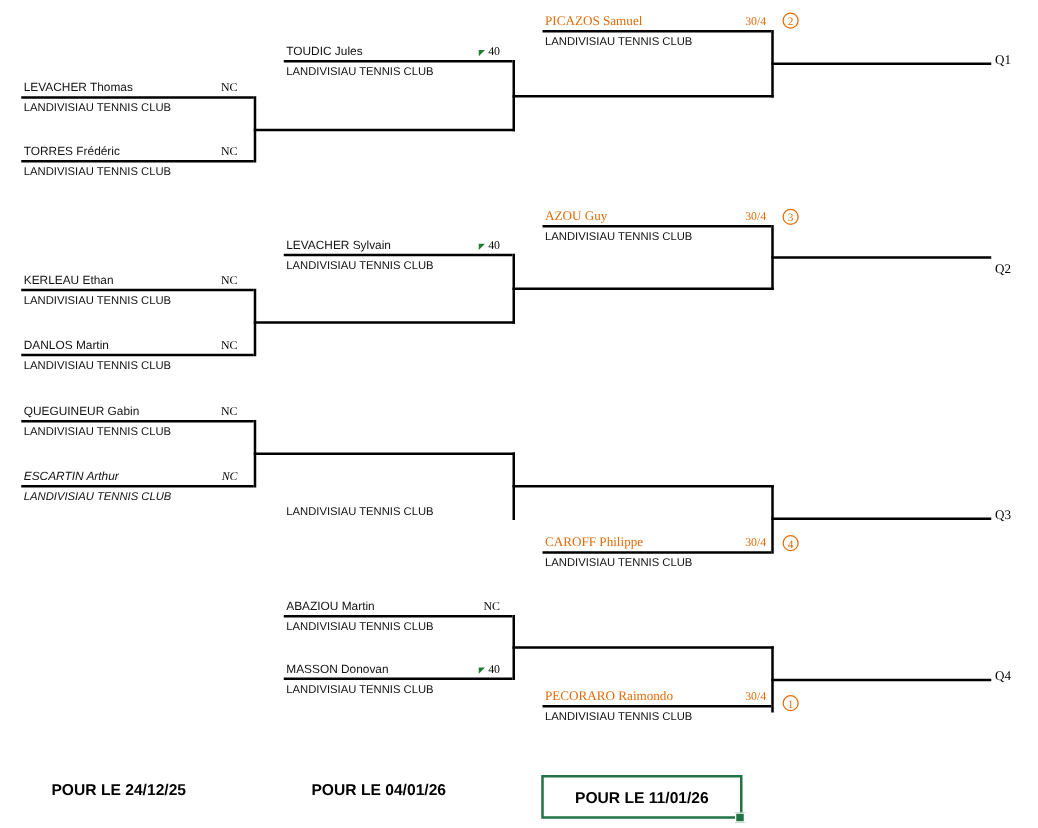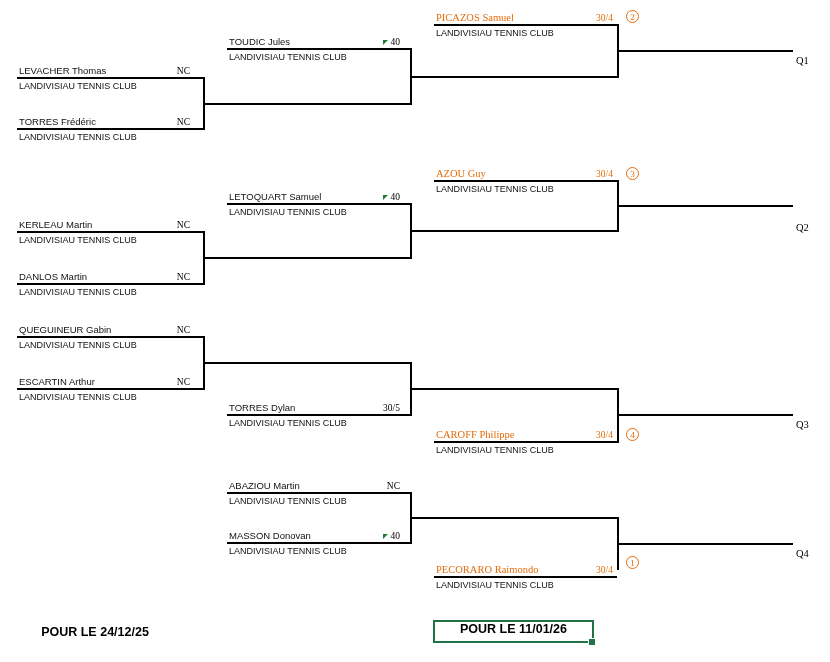--- a/index.html
+++ b/index.html
@@ -19,32 +19,32 @@
   .orange .pname { font-family:"Liberation Serif",serif; font-size:10.5px; color:#E36C0A; }
   .orange .rating { color:#E36C0A; }
 
   .flag { width:0; height:0; border-top:5px solid #1E7D32; border-right:5px solid transparent;
           display:inline-block; }
 
   .hline, .vline { position:absolute; background:#000; }
   .hline { height:2px; }
   .vline { width:2px; }
 
-  .qlabel { position:absolute; font-family:"Liberation Serif",serif; font-size:10.5px; color:#000;margin-top:12px; }
+  .qlabel { position:absolute; font-family:"Liberation Serif",serif; font-size:10.5px; color:#000; }
 
   .seed { position:absolute; width:13px; height:13px; box-sizing:border-box;
           border:1px solid #E36C0A; border-radius:50%; color:#E36C0A;
           font-family:"Liberation Serif",serif; font-size:9px;
           display:flex; align-items:center; justify-content:center; }
 
   .footer-label { position:absolute; width:160px; text-align:center;
                   font-weight:bold; font-size:12.5px; color:#000; }
-  .sel-box { position:absolute; left:433px; top:620px; width:161px; height:23px;
+  .sel-box { position:absolute; left:433px; top:620px; width:161px; height:35px;
              box-sizing:border-box; border:2px solid #217346;
-             display:flex; justify-content:center; }
+             display:flex; align-items:center; justify-content:center; }
   .sel-box .footer-text { font-weight:bold; font-size:12.5px; color:#000; }
   .fill-handle { position:absolute; right:-4px; bottom:-5px; width:6px; height:6px;
                  background:#217346; border:1px solid #fff; }
 </style>
 </head>
 <body>
 
 <div class="page">
 
   <div class="slot c1" style="left:17px; top:65px; width:186px;">
@@ -86,37 +86,37 @@
   <div class="vline" style="left:203px; top:77px; height:53px;"></div>
   <div class="hline" style="left:203px; top:103px; width:209px;"></div>
   <div class="vline" style="left:410px; top:48px; height:57px;"></div>
   <div class="hline" style="left:410px; top:76px; width:209px;"></div>
   <div class="vline" style="left:617px; top:24px; height:54px;"></div>
   <div class="hline" style="left:617px; top:50px; width:176px;"></div>
   <div class="qlabel" style="left:796px; top:43px;">Q1</div>
 
   <div class="slot c1" style="left:17px; top:219px; width:186px;">
     <div class="nameline">
-      <span class="pname">KERLEAU Martin</span>
+      <span class="pname">KERLEAU Ethan</span>
       <span class="rating">NC</span>
     </div>
     <div class="club">LANDIVISIAU TENNIS CLUB</div>
   </div>
 
   <div class="slot c1" style="left:17px; top:271px; width:186px;">
     <div class="nameline">
       <span class="pname">DANLOS Martin</span>
       <span class="rating">NC</span>
     </div>
     <div class="club">LANDIVISIAU TENNIS CLUB</div>
   </div>
 
   <div class="slot c2" style="left:227px; top:191px; width:183px;">
     <div class="nameline">
-      <span class="pname">LETOQUART Samuel</span>
+      <span class="pname">LEVACHER Sylvain</span>
       <span class="rating">
           <span class="flag"></span>
           <span>40</span>
         </span>
     </div>
     <div class="club">LANDIVISIAU TENNIS CLUB</div>
   </div>
 
   <div class="slot c3 orange" style="left:434px; top:168px; width:183px;">
     <div class="nameline">
@@ -136,33 +136,29 @@
   <div class="qlabel" style="left:796px; top:210px;">Q2</div>
 
   <div class="slot c1" style="left:17px; top:324px; width:186px;">
     <div class="nameline">
       <span class="pname">QUEGUINEUR Gabin</span>
       <span class="rating">NC</span>
     </div>
     <div class="club">LANDIVISIAU TENNIS CLUB</div>
   </div>
 
-  <div class="slot c1" style="left:17px; top:376px; width:186px;">
+  <div class="slot c1" style="left:17px; top:376px; width:186px;font-style:italic;">
     <div class="nameline">
       <span class="pname">ESCARTIN Arthur</span>
       <span class="rating">NC</span>
     </div>
     <div class="club">LANDIVISIAU TENNIS CLUB</div>
   </div>
 
   <div class="slot c2" style="left:227px; top:402px; width:183px;">
-    <div class="nameline">
-      <span class="pname">TORRES Dylan</span>
-      <span class="rating">30/5</span>
-    </div>
     <div class="club">LANDIVISIAU TENNIS CLUB</div>
   </div>
 
   <div class="slot c3 orange" style="left:434px; top:429px; width:183px;">
     <div class="nameline">
       <span class="pname">CAROFF Philippe</span>
       <span class="rating">30/4</span>
     </div>
     <div class="club">LANDIVISIAU TENNIS CLUB</div>
   </div>
@@ -188,34 +184,35 @@
     <div class="nameline">
       <span class="pname">MASSON Donovan</span>
       <span class="rating">
           <span class="flag"></span>
           <span>40</span>
         </span>
     </div>
     <div class="club">LANDIVISIAU TENNIS CLUB</div>
   </div>
 
-  <div class="slot c3 orange" style="left:434px; top:564px; width:183px;">
+  <div class="slot c3 orange" style="left:434px; top:552px; width:183px;">
     <div class="nameline">
       <span class="pname">PECORARO Raimondo</span>
       <span class="rating">30/4</span>
     </div>
     <div class="club">LANDIVISIAU TENNIS CLUB</div>
   </div>
   <div class="seed" style="left:626px; top:556px;">1</div>
 
   <div class="vline" style="left:410px; top:492px; height:52px;"></div>
   <div class="hline" style="left:410px; top:517px; width:209px;"></div>
   <div class="vline" style="left:617px; top:517px; height:53px;"></div>
   <div class="hline" style="left:617px; top:543px; width:176px;"></div>
   <div class="qlabel" style="left:796px; top:536px;">Q4</div>
 
   <div class="footer-label" style="left:15px; top:625px;">POUR LE 24/12/25</div>
+  <div class="footer-label" style="left:223px; top:625px;">POUR LE 04/01/26</div>
   <div class="sel-box">
     <span class="footer-text">POUR LE 11/01/26</span>
     <span class="fill-handle"></span>
   </div>
 
 </div>
 
 </body></html>

